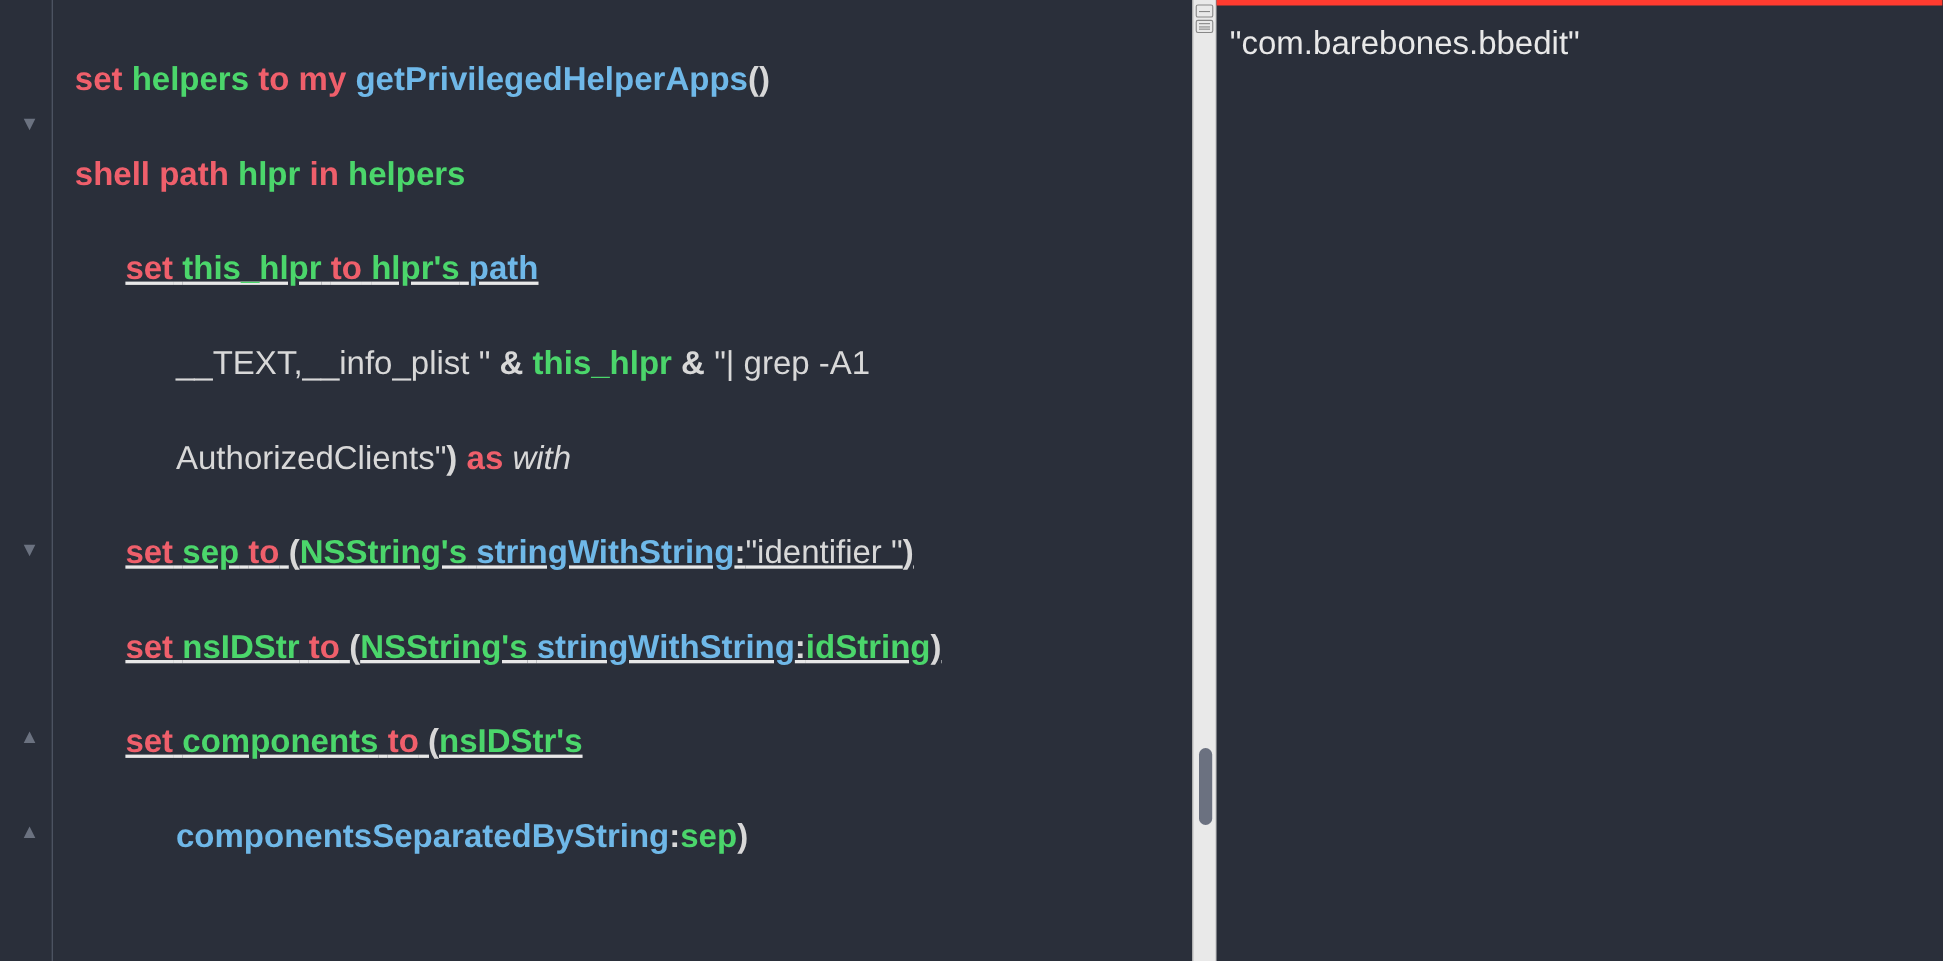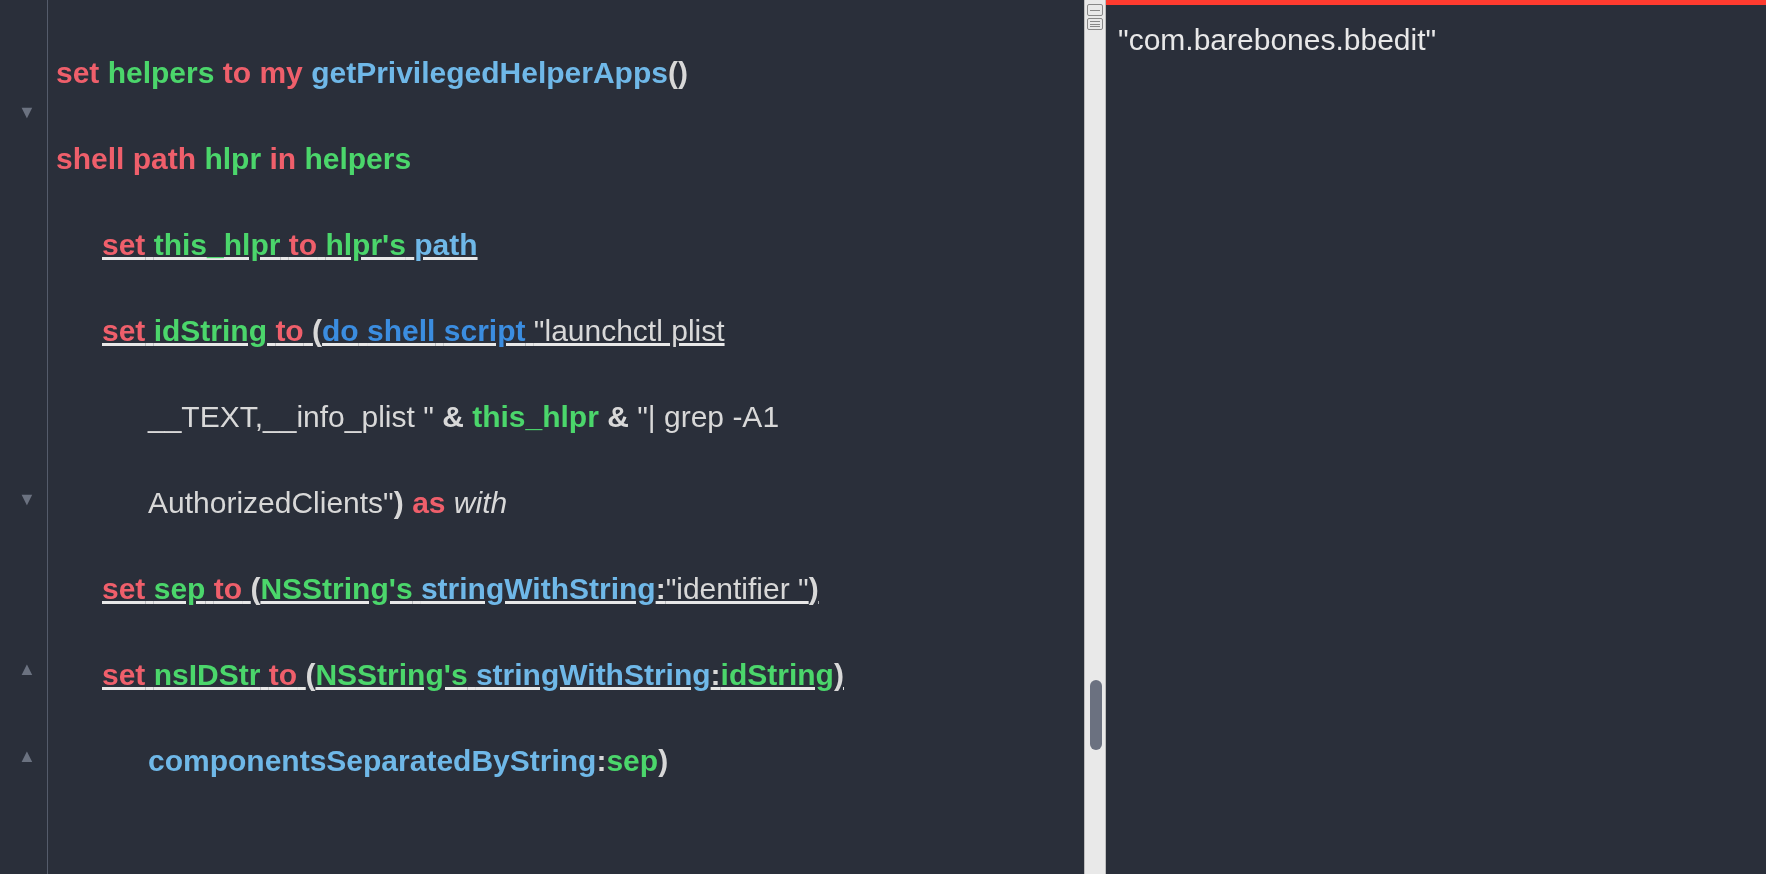--- a/index.html
+++ b/index.html
@@ -34,21 +34,21 @@
   }
   .code {
     flex: 1;
     padding: 8px 0 8px 8px;
     font-size: 30px;
     line-height: 43px;
     font-weight: 600;
     white-space: pre-wrap;
     overflow: hidden;
   }
-  .line { display: block; padding-left: 0; }
+  .line { display: block; padding-left: 0; margin-left: 12px; }
   .i1 { padding-left: 46px; text-decoration: underline; }
   .i2 { padding-left: 92px; }
 
   .kw-red    { color: #ef5f6b; font-weight: 700; }
   .kw-blue   { color: #3b8de0; font-weight: 700; }
   .var-green { color: #4bd66b; }
   .method    { color: #6fb8e8; }
   .str       { color: #d8d8d8; font-weight: 400; }
   .idtype    { font-style: italic; color: #d8d8d8; font-weight: 400;}
   .punct     { color: #d8d8d8; }
@@ -120,25 +120,25 @@
     <span class="gutter-triangle" style="top:103px">▼</span>
     <span class="gutter-triangle" style="top:490px">▼</span>
     <span class="gutter-triangle" style="top:660px">▲</span>
     <span class="gutter-triangle" style="top:747px">▲</span>
   </div>
 
   <div class="code">
 <span class="line"><span class="kw-red">set</span> <span class="var-green">helpers</span> <span class="kw-red">to</span> <span class="kw-red">my</span> <span class="method">getPrivilegedHelperApps</span><span class="punct">(</span><span class="punct">)</span></span>
 <span class="line"><span class="kw-red">shell</span> <span class="kw-red">path</span> <span class="var-green">hlpr</span> <span class="kw-red">in</span> <span class="var-green">helpers</span></span>
 <span class="line i1"><span class="kw-red">set</span> <span class="var-green">this_hlpr</span> <span class="kw-red">to</span> <span class="var-green">hlpr's</span> <span class="method">path</span></span>
-<span class="line i1"><span class="kw-red">set</span> <span class="var-green">idString</span> <span class="kw-red">to</span> <span class="punct">(</span><span class="kw-blue">do</span> <span class="kw-blue">shell</span> <span class="kw-blue">script</span> <span class="str">"launchctl plist</span></span>
 <span class="line i2"><span class="str">__TEXT,__info_plist "</span> <span class="punct">&amp;</span> <span class="var-green">this_hlpr</span> <span class="punct">&amp;</span> <span class="str">"| grep -A1</span></span>
 <span class="line i2"><span class="str">AuthorizedClients"</span><span class="punct">)</span> <span class="kw-red">as</span> <span class="idtype">with</span></span>
 <span class="line i1"><span class="kw-red">set</span> <span class="var-green">sep</span> <span class="kw-red">to</span> <span class="punct">(</span><span class="var-green">NSString's</span> <span class="method">stringWithString</span><span class="punct">:</span><span class="str">"identifier "</span><span class="punct">)</span></span>
 <span class="line i1"><span class="kw-red">set</span> <span class="var-green">nsIDStr</span> <span class="kw-red">to</span> <span class="punct">(</span><span class="var-green">NSString's</span> <span class="method">stringWithString</span><span class="punct">:</span><span class="var-green">idString</span><span class="punct">)</span></span>
+<span class="line i1"><span class="kw-red">set</span> <span class="var-green">components</span> <span class="kw-red">to</span> <span class="punct">(</span><span class="var-green">nsIDStr's</span></span>
 <span class="line i2"><span class="method">componentsSeparatedByString</span><span class="punct">:</span><span class="var-green">sep</span><span class="punct">)</span></span>
 
 
 
 
 
 
 
   </div>
 </div>

